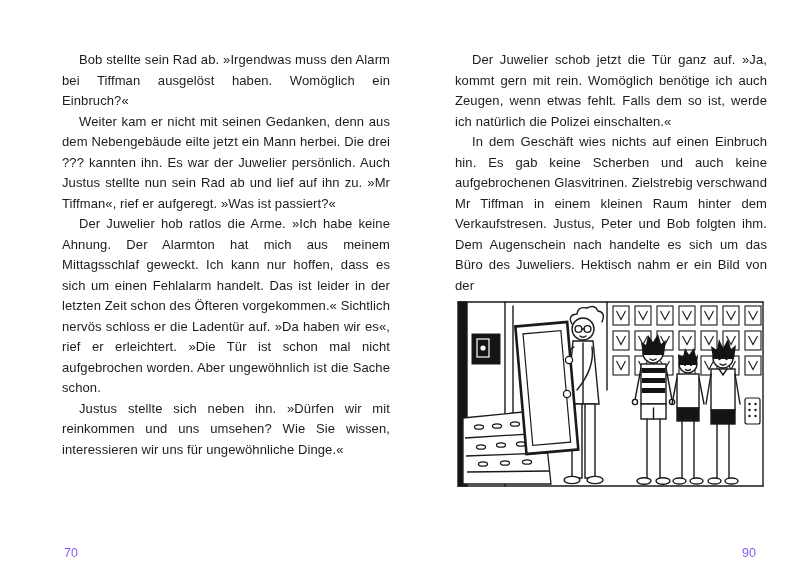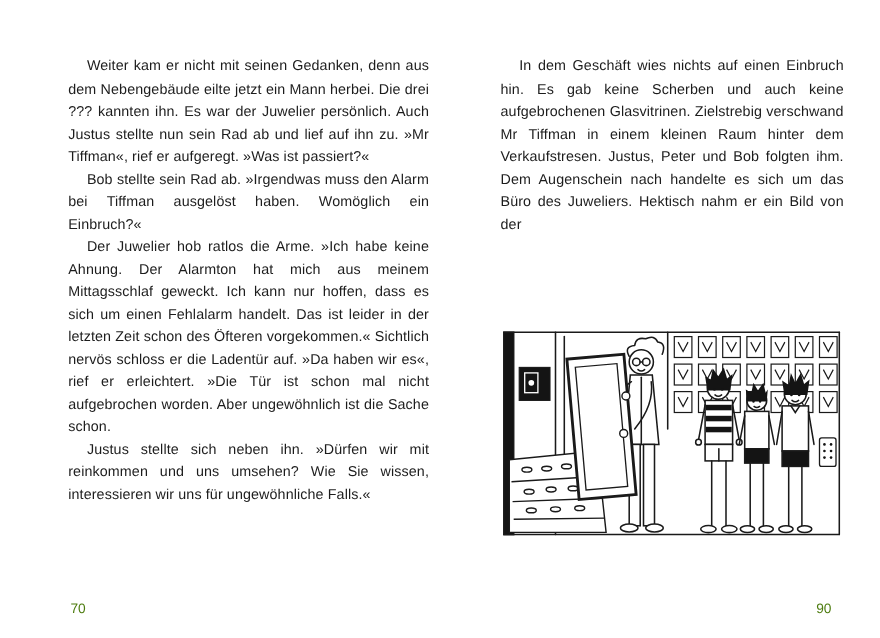--- a/index.html
+++ b/index.html
@@ -36,49 +36,50 @@
   .page.left  .text-col { left: 62px; top: 50px; width: 328px; }
   .page.right .text-col { left: 55px; top: 50px; width: 312px; }
   .para {
     margin: 0;
     text-indent: 17px;
   }
   .page-number {
     position: absolute;
     bottom: 20px;
     font-size: 12.5px;
-    color: #4d7c0f;
+    color: #8b5cf6;
   }
   .page.left  .page-number { left: 64px; }
   .page.right .page-number { left: 342px; }
   .illu {
     position: absolute;
     left: 55px;
     top: 298px;
     width: 312px;
     height: 202px;
   }
 </style>
 </head>
 <body>
 
 <div class="spread">
 
   <div class="page left">
     <div class="text-col">
+      <p class="para">Bob stellte sein Rad ab. »Irgendwas muss den Alarm bei Tiffman ausgelöst haben. Womöglich ein Einbruch?«</p>
       <p class="para">Weiter kam er nicht mit seinen Gedanken, denn aus dem Nebengebäude eilte jetzt ein Mann herbei. Die drei ??? kannten ihn. Es war der Juwelier persönlich. Auch Justus stellte nun sein Rad ab und lief auf ihn zu. »Mr Tiffman«, rief er aufgeregt. »Was ist passiert?«</p>
-      <p class="para">Bob stellte sein Rad ab. »Irgendwas muss den Alarm bei Tiffman ausgelöst haben. Womöglich ein Einbruch?«</p>
       <p class="para">Der Juwelier hob ratlos die Arme. »Ich habe keine Ahnung. Der Alarmton hat mich aus meinem Mittagsschlaf geweckt. Ich kann nur hoffen, dass es sich um einen Fehlalarm handelt. Das ist leider in der letzten Zeit schon des Öfteren vorgekommen.« Sichtlich nervös schloss er die Ladentür auf. »Da haben wir es«, rief er erleichtert. »Die Tür ist schon mal nicht aufgebrochen worden. Aber ungewöhnlich ist die Sache schon.</p>
-      <p class="para">Justus stellte sich neben ihn. »Dürfen wir mit reinkommen und uns umsehen? Wie Sie wissen, interessieren wir uns für ungewöhnliche Falls.«</p>
+      <p class="para">Justus stellte sich neben ihn. »Dürfen wir mit reinkommen und uns umsehen? Wie Sie wissen, interessieren wir uns für ungewöhnliche Dinge.«</p>
     </div>
     <div class="page-number">70</div>
   </div>
 
   <div class="page right">
     <div class="text-col">
+      <p class="para">Der Juwelier schob jetzt die Tür ganz auf. »Ja, kommt gern mit rein. Womöglich benötige ich auch Zeugen, wenn etwas fehlt. Falls dem so ist, werde ich natürlich die Polizei einschalten.«</p>
       <p class="para">In dem Geschäft wies nichts auf einen Einbruch hin. Es gab keine Scherben und auch keine aufgebrochenen Glasvitrinen. Zielstrebig verschwand Mr Tiffman in einem kleinen Raum hinter dem Verkaufstresen. Justus, Peter und Bob folgten ihm. Dem Augenschein nach handelte es sich um das Büro des Juweliers. Hektisch nahm er ein Bild von der</p>
     </div>
 
     <svg class="illu" viewBox="0 0 312 202" xmlns="http://www.w3.org/2000/svg">
       <defs>
         <g id="card">
           <rect width="16" height="19" fill="#ffffff" stroke="#1a1a1a" stroke-width="1.1"></rect>
           <polyline points="3.5,5 8,13.5 12.5,5" fill="none" stroke="#1a1a1a" stroke-width="1.1"></polyline>
         </g>
       </defs>

